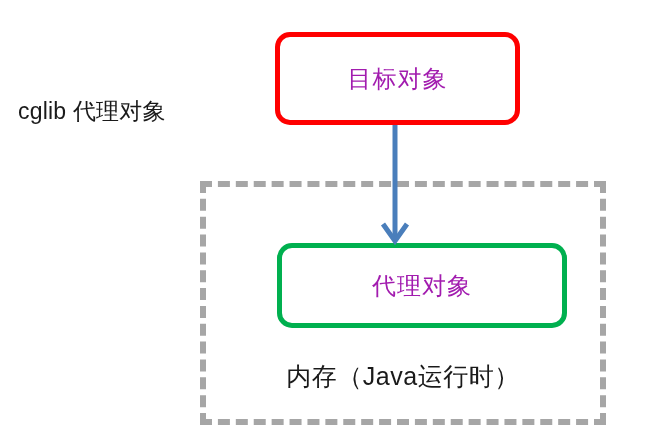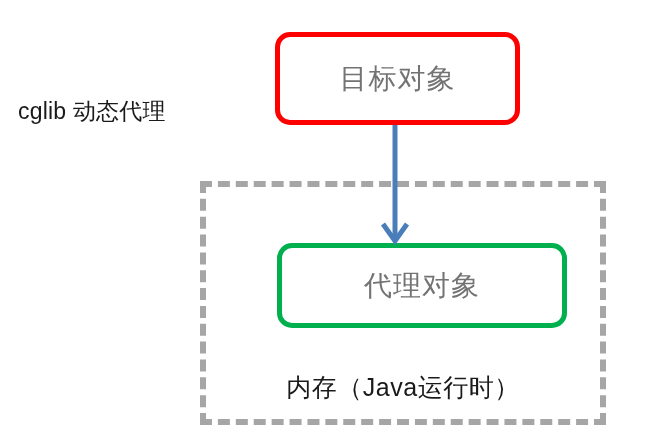--- a/index.html
+++ b/index.html
@@ -47,22 +47,22 @@
   .node {
     position: absolute;
     box-sizing: border-box;
     background: #ffffff;
     border-radius: 15px;
     display: flex;
     align-items: center;
     justify-content: center;
   }
   .node .node-label {
-    font-size: 28px;
-    color: #737373;
+    font-size: 24px;
+    color: #a21caf;
     letter-spacing: 1px;
     white-space: nowrap;
   }
 
   .node-target {
     left: 275px;
     top: 32px;
     width: 245px;
     height: 93px;
     border: 5px solid #ff0000;
@@ -80,39 +80,38 @@
   .memory-label {
     position: absolute;
     left: 200px;
     top: 360px;
     width: 406px;
     text-align: center;
     font-size: 25px;
     color: #1a1a1a;
     letter-spacing: 0.5px;
     white-space: nowrap;
-    margin-top: 11px;
   }
 
   
   .connector {
     position: absolute;
     left: 0;
     top: 0;
     width: 654px;
     height: 446px;
     pointer-events: none;
   }
 </style>
 </head>
 <body>
 
 <div id="canvas">
 
-  <div class="caption">cglib 动态代理</div>
+  <div class="caption">cglib 代理对象</div>
 
   <div class="memory-box"></div>
 
   <div class="node node-target">
     <span class="node-label">目标对象</span>
   </div>
 
   <div class="node node-proxy">
     <span class="node-label">代理对象</span>
   </div>

